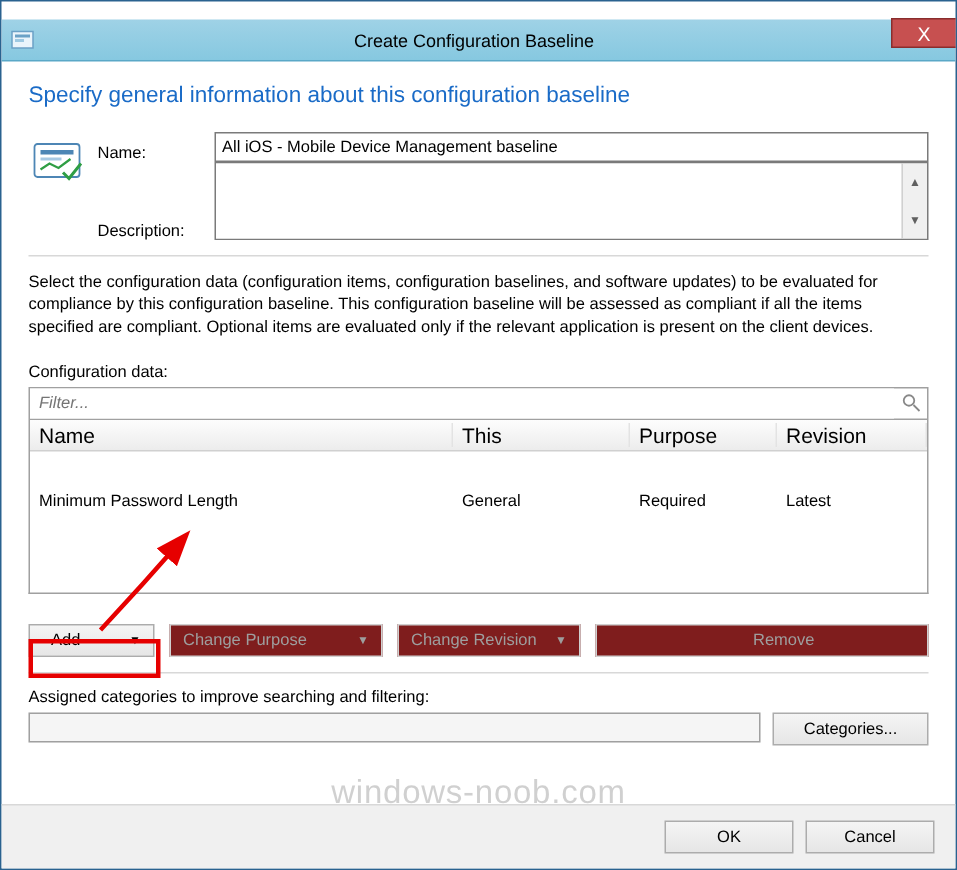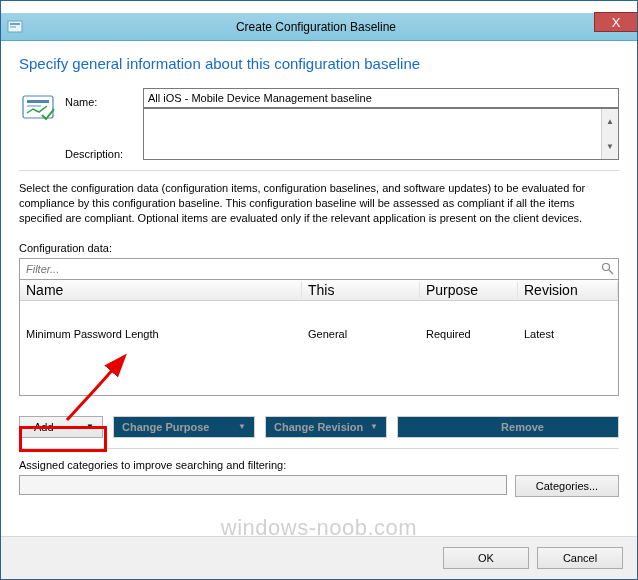--- a/index.html
+++ b/index.html
@@ -181,23 +181,22 @@
   border: 1px solid #acacac;
   font: inherit;
   padding: 0 8px;
   display: inline-flex;
   align-items: center;
   justify-content: center;
   gap: 6px;
 }
 button.btn:disabled {
   color: #9e9e9e;
-  background: #0c4a6e;
+  background: #7f1d1d;
   border-color: #d0d0d0;
-  font-weight: bold;
 }
 .btn .caret {
   font-size: 8px;
 }
 .add-highlight {
   position: absolute;
   border: 3px solid #e60000;
   pointer-events: none;
 }
 .arrow-annot {

